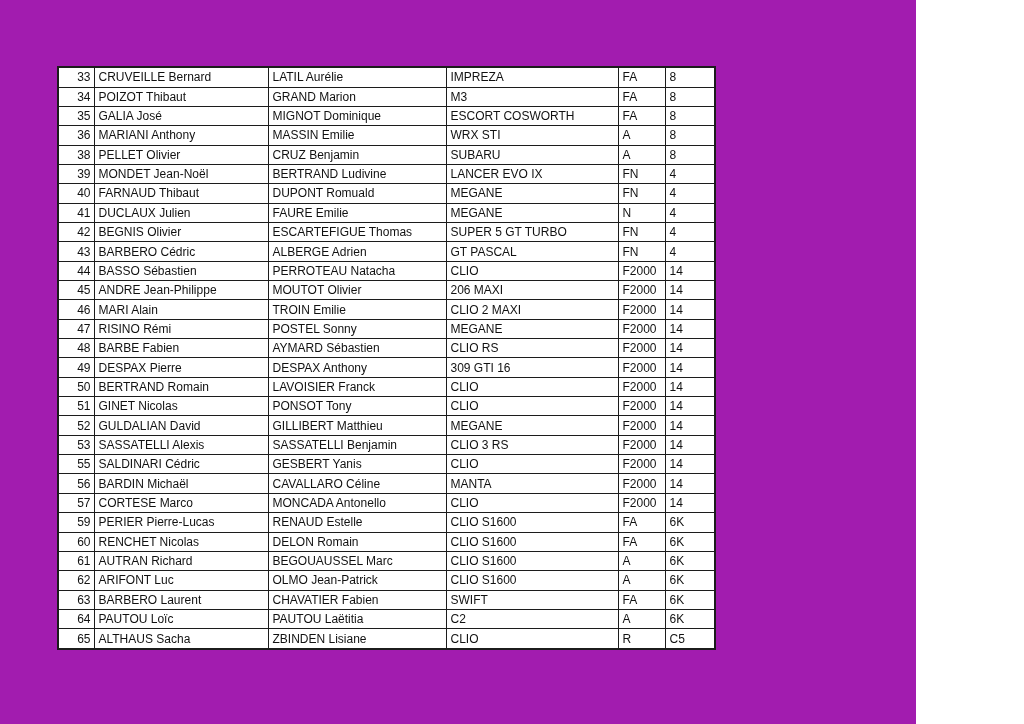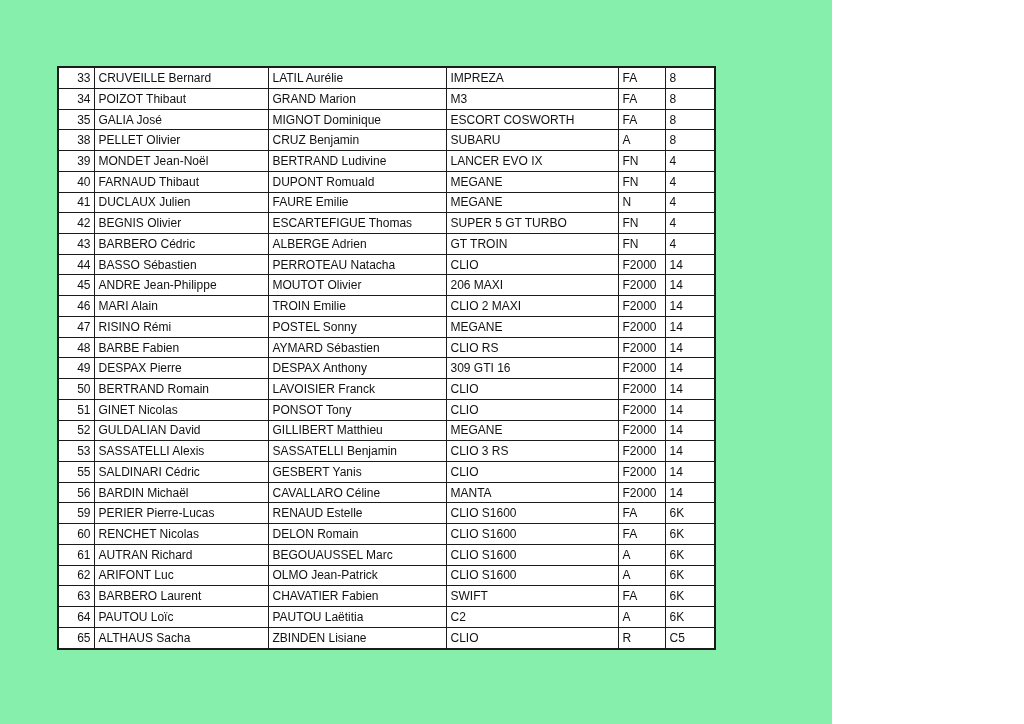--- a/index.html
+++ b/index.html
@@ -5,23 +5,23 @@
   * { margin: 0; padding: 0; box-sizing: border-box; }
   html, body {
     width: 1024px;
     height: 724px;
     background: #ffffff;
     font-family: "Liberation Sans", "DejaVu Sans", sans-serif;
     overflow: hidden;
   }
   .page {
     position: relative;
-    width: 832px;
+    width: 916px;
     height: 724px;
-    background: #86efac;
+    background: #a21caf;
   }
   .table-wrap {
     position: absolute;
     left: 57px;
     top: 66px;
     width: 657px;
     height: 584px;
   }
   table.entry-list {
     border-collapse: collapse;
@@ -82,20 +82,28 @@
           </tr>
           <tr>
             <td class="c0">35</td>
             <td class="c1">GALIA José</td>
             <td class="c2">MIGNOT Dominique</td>
             <td class="c3">ESCORT COSWORTH</td>
             <td class="c4">FA</td>
             <td class="c5">8</td>
           </tr>
           <tr>
+            <td class="c0">36</td>
+            <td class="c1">MARIANI Anthony</td>
+            <td class="c2">MASSIN Emilie</td>
+            <td class="c3">WRX STI</td>
+            <td class="c4">A</td>
+            <td class="c5">8</td>
+          </tr>
+          <tr>
             <td class="c0">38</td>
             <td class="c1">PELLET Olivier</td>
             <td class="c2">CRUZ Benjamin</td>
             <td class="c3">SUBARU</td>
             <td class="c4">A</td>
             <td class="c5">8</td>
           </tr>
           <tr>
             <td class="c0">39</td>
             <td class="c1">MONDET Jean-Noël</td>
@@ -125,21 +133,21 @@
             <td class="c1">BEGNIS Olivier</td>
             <td class="c2">ESCARTEFIGUE Thomas</td>
             <td class="c3">SUPER 5 GT TURBO</td>
             <td class="c4">FN</td>
             <td class="c5">4</td>
           </tr>
           <tr>
             <td class="c0">43</td>
             <td class="c1">BARBERO Cédric</td>
             <td class="c2">ALBERGE Adrien</td>
-            <td class="c3">GT TROIN</td>
+            <td class="c3">GT PASCAL</td>
             <td class="c4">FN</td>
             <td class="c5">4</td>
           </tr>
           <tr>
             <td class="c0">44</td>
             <td class="c1">BASSO Sébastien</td>
             <td class="c2">PERROTEAU Natacha</td>
             <td class="c3">CLIO</td>
             <td class="c4">F2000</td>
             <td class="c5">14</td>
@@ -222,20 +230,28 @@
             <td class="c2">GESBERT Yanis</td>
             <td class="c3">CLIO</td>
             <td class="c4">F2000</td>
             <td class="c5">14</td>
           </tr>
           <tr>
             <td class="c0">56</td>
             <td class="c1">BARDIN Michaël</td>
             <td class="c2">CAVALLARO Céline</td>
             <td class="c3">MANTA</td>
+            <td class="c4">F2000</td>
+            <td class="c5">14</td>
+          </tr>
+          <tr>
+            <td class="c0">57</td>
+            <td class="c1">CORTESE Marco</td>
+            <td class="c2">MONCADA Antonello</td>
+            <td class="c3">CLIO</td>
             <td class="c4">F2000</td>
             <td class="c5">14</td>
           </tr>
           <tr>
             <td class="c0">59</td>
             <td class="c1">PERIER Pierre-Lucas</td>
             <td class="c2">RENAUD Estelle</td>
             <td class="c3">CLIO S1600</td>
             <td class="c4">FA</td>
             <td class="c5">6K</td>

